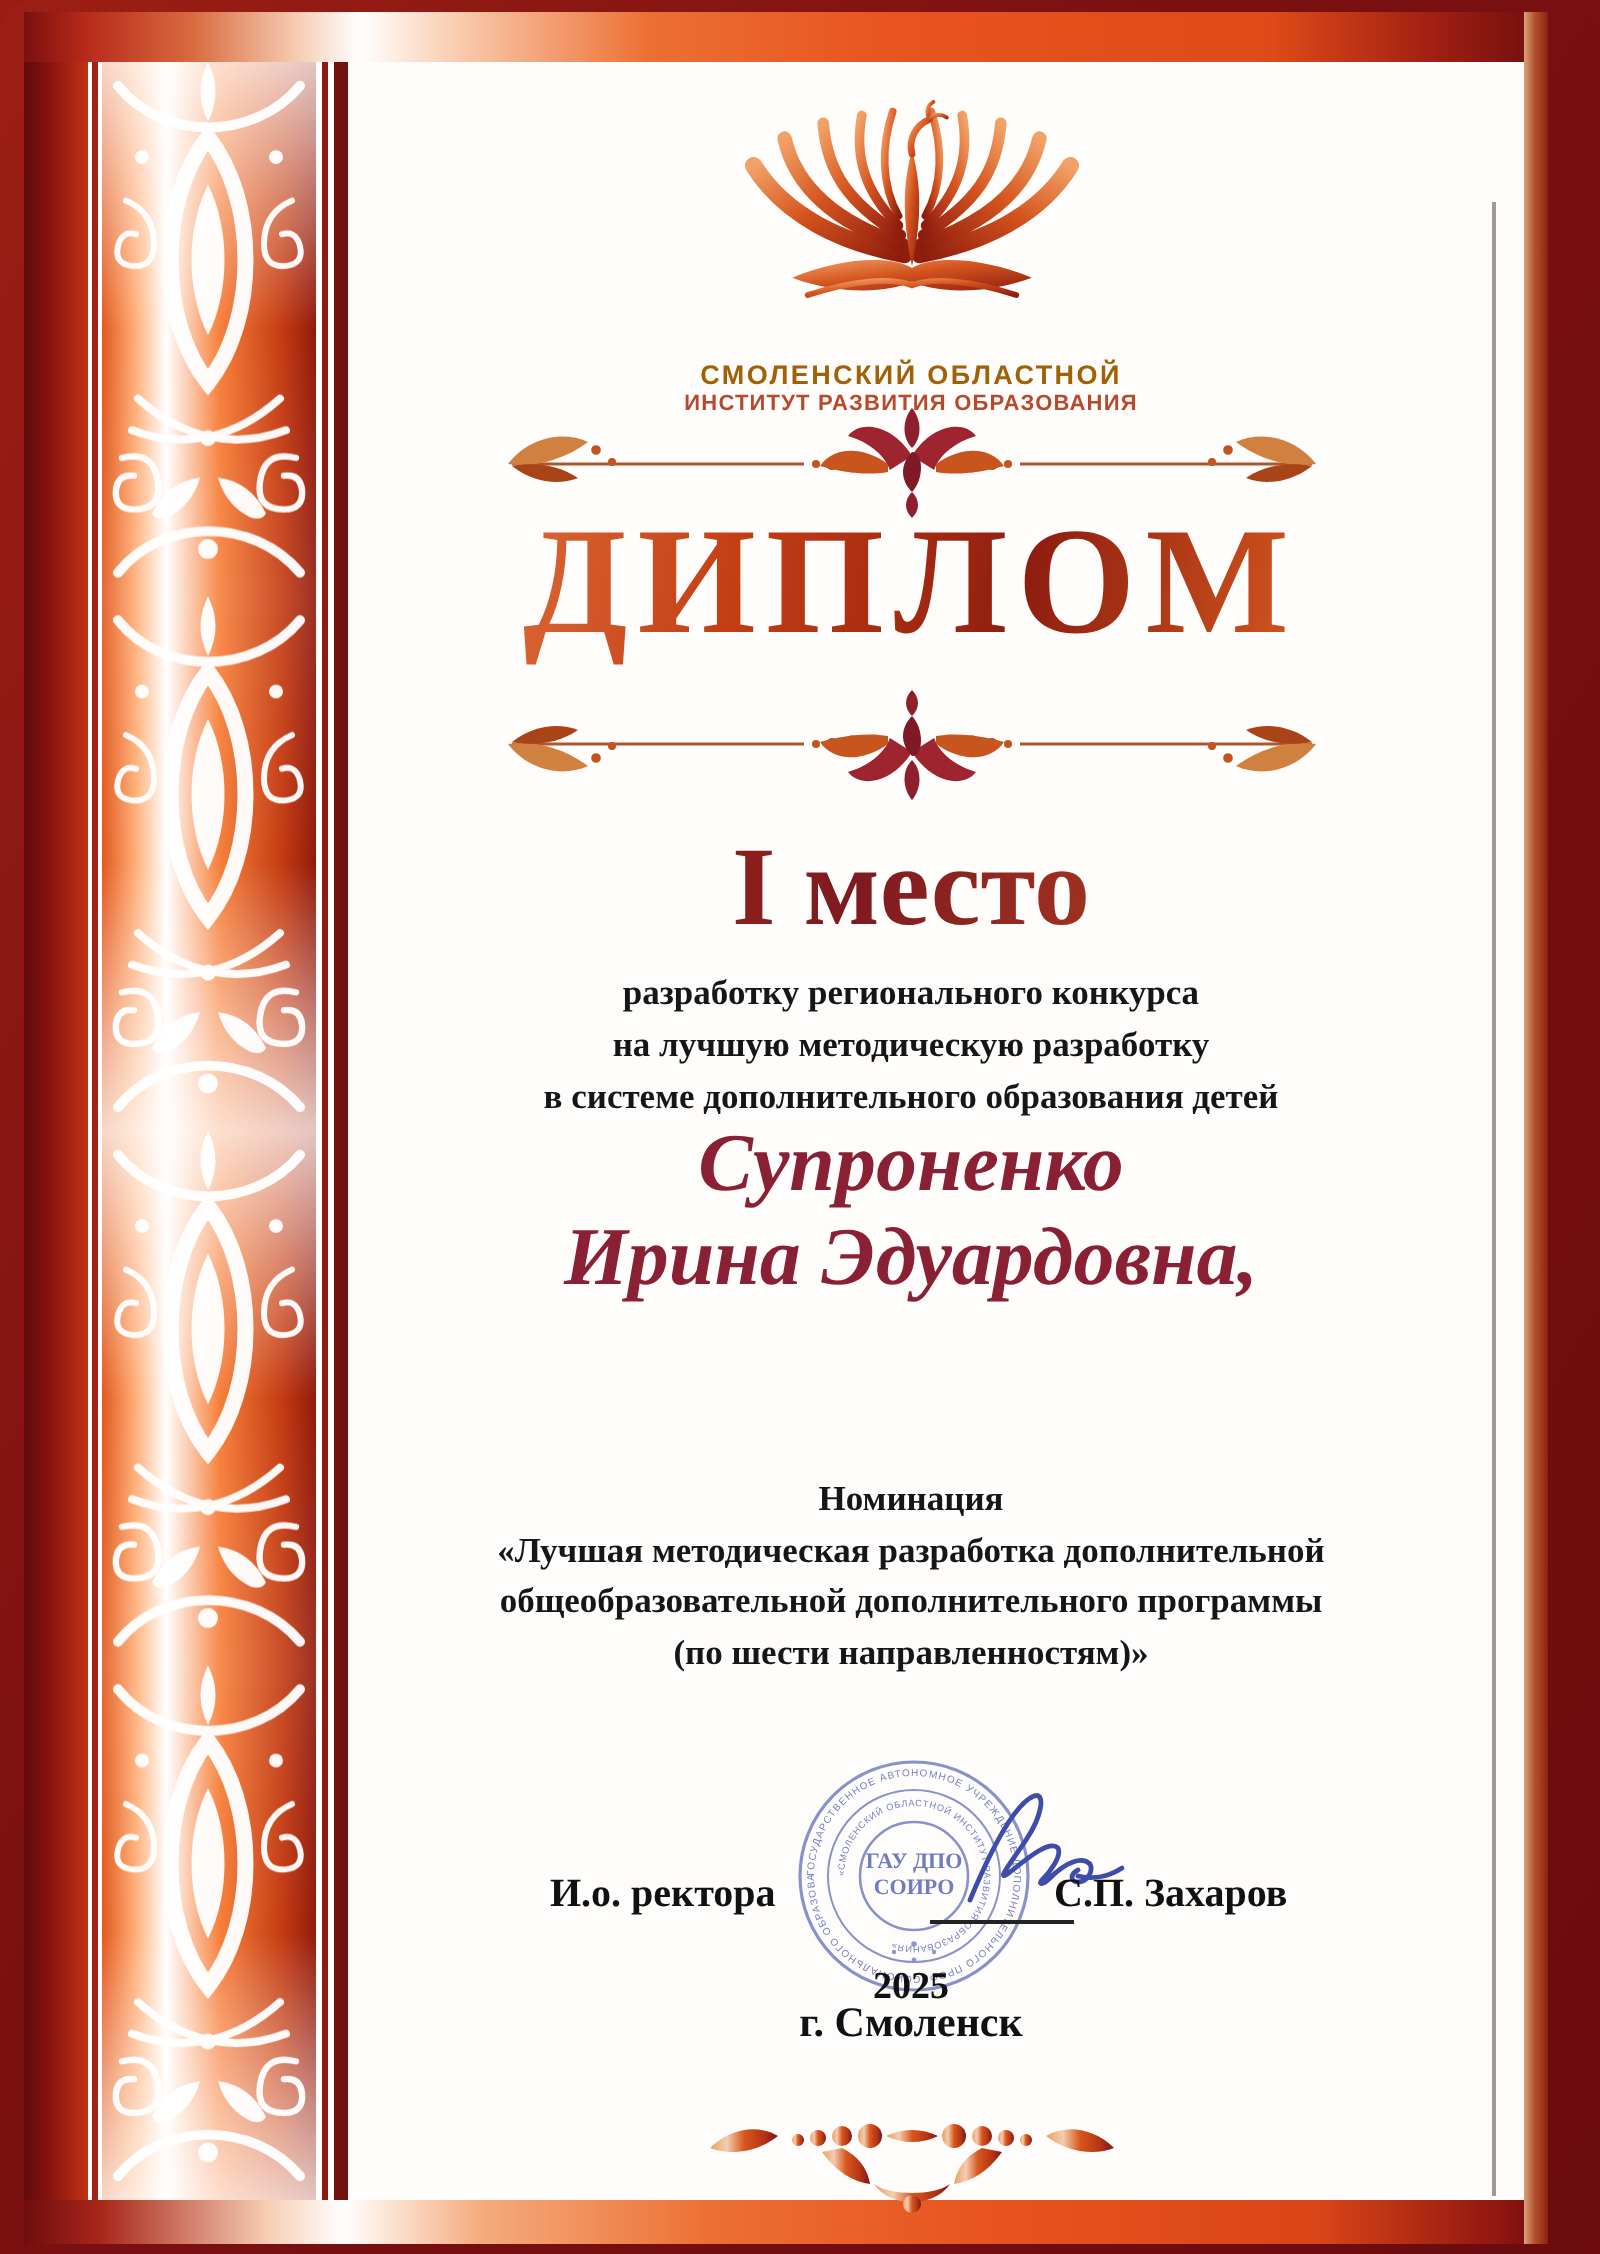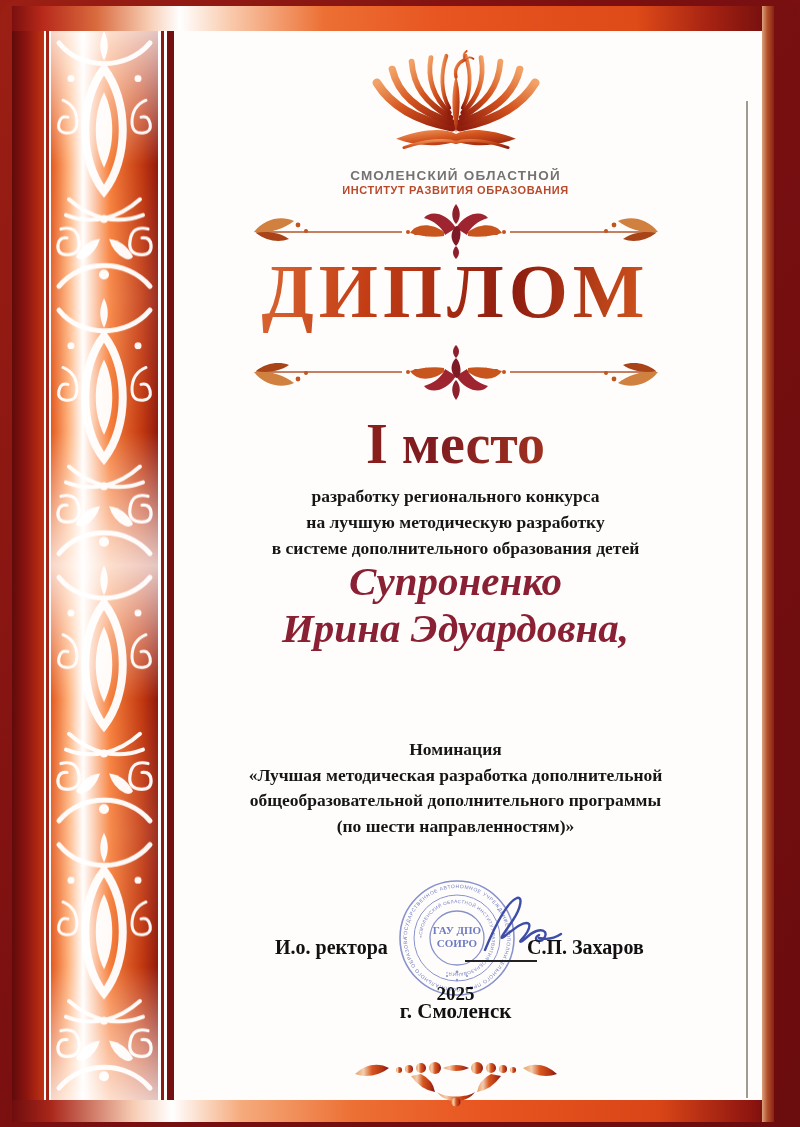--- a/index.html
+++ b/index.html
@@ -32,21 +32,21 @@
   .ls-m7{width:7px;background:#74100f;}
   
   .right-strip{position:absolute;right:0;top:0;bottom:0;width:12px;
     background:linear-gradient(90deg,#dca17c 0%,#b2512c 45%,#8c2012 100%);}
   .right-hairline{position:absolute;right:26px;top:95px;bottom:24px;width:2px;background:#a09a90;}
   
   .content{position:absolute;left:165px;right:40px;top:0;bottom:0;}
   .block{position:absolute;left:0;right:0;text-align:center;}
   .logo{top:44px;}
   .logo-text1{font-family:"Liberation Sans",sans-serif;font-weight:bold;font-size:13.5px;
-    letter-spacing:1.2px;color:#737373;margin-top:2px;}
+    letter-spacing:1.2px;color:#a16207;margin-top:13px;}
   .logo-text2{font-family:"Liberation Sans",sans-serif;font-weight:bold;font-size:11px;
     letter-spacing:0.6px;color:#b84a2c;margin-top:1px;}
   .divider1{top:196px;}
   .divider2{top:338px;}
   .title{top:243px;font-weight:bold;font-size:76px;letter-spacing:5px;line-height:84px;
     background:linear-gradient(100deg,#e9854a 0%,#c33d14 35%,#8e1d10 60%,#d2561e 85%,#9c2110 100%);
     -webkit-background-clip:text;background-clip:text;color:transparent;-webkit-text-fill-color:transparent;}
   .award{top:406px;font-weight:bold;font-size:56px;
     background:linear-gradient(95deg,#b23413 0%,#7e1a20 45%,#d2561e 100%);
     -webkit-background-clip:text;background-clip:text;color:transparent;-webkit-text-fill-color:transparent;}

